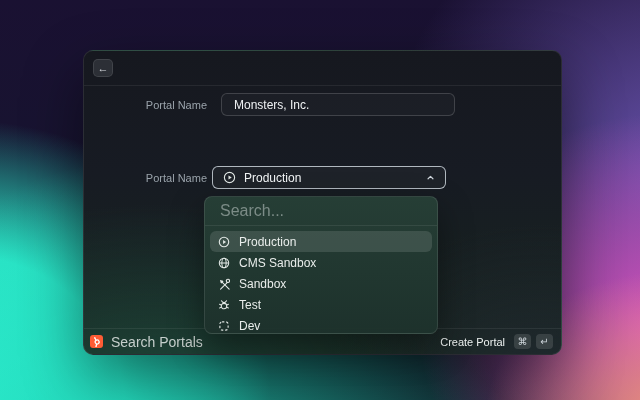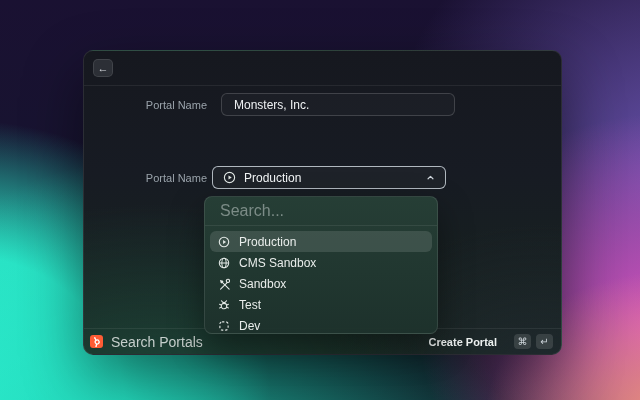--- a/index.html
+++ b/index.html
@@ -81,21 +81,21 @@
     display:flex;align-items:center;justify-content:space-between;
     padding:0 8px 0 6px;z-index:2;
   }
   .f-left{display:flex;align-items:center;gap:8px;cursor:pointer;}
   .f-left .lbl{color:#c6cfcc;font-size:14px;}
   .hslogo{
     width:13px;height:13px;border-radius:3px;background:#ff5c35;
     display:flex;align-items:center;justify-content:center;
   }
   .f-right{display:flex;align-items:center;gap:5px;}
-  .cp{color:#edf1f0;font-size:11px;font-weight:700;margin-right:12px;cursor:pointer;}
+  .cp{color:#edf1f0;font-size:11px;font-weight:400;margin-right:4px;cursor:pointer;}
   .kbd{
     min-width:17px;height:15px;border-radius:4px;background:rgba(255,255,255,0.12);
     color:#ced5da;font-size:10px;display:flex;align-items:center;justify-content:center;
     padding:0 2px;box-sizing:border-box;
   }
   svg{display:block;}
 </style>
 </head>
 <body>
 

